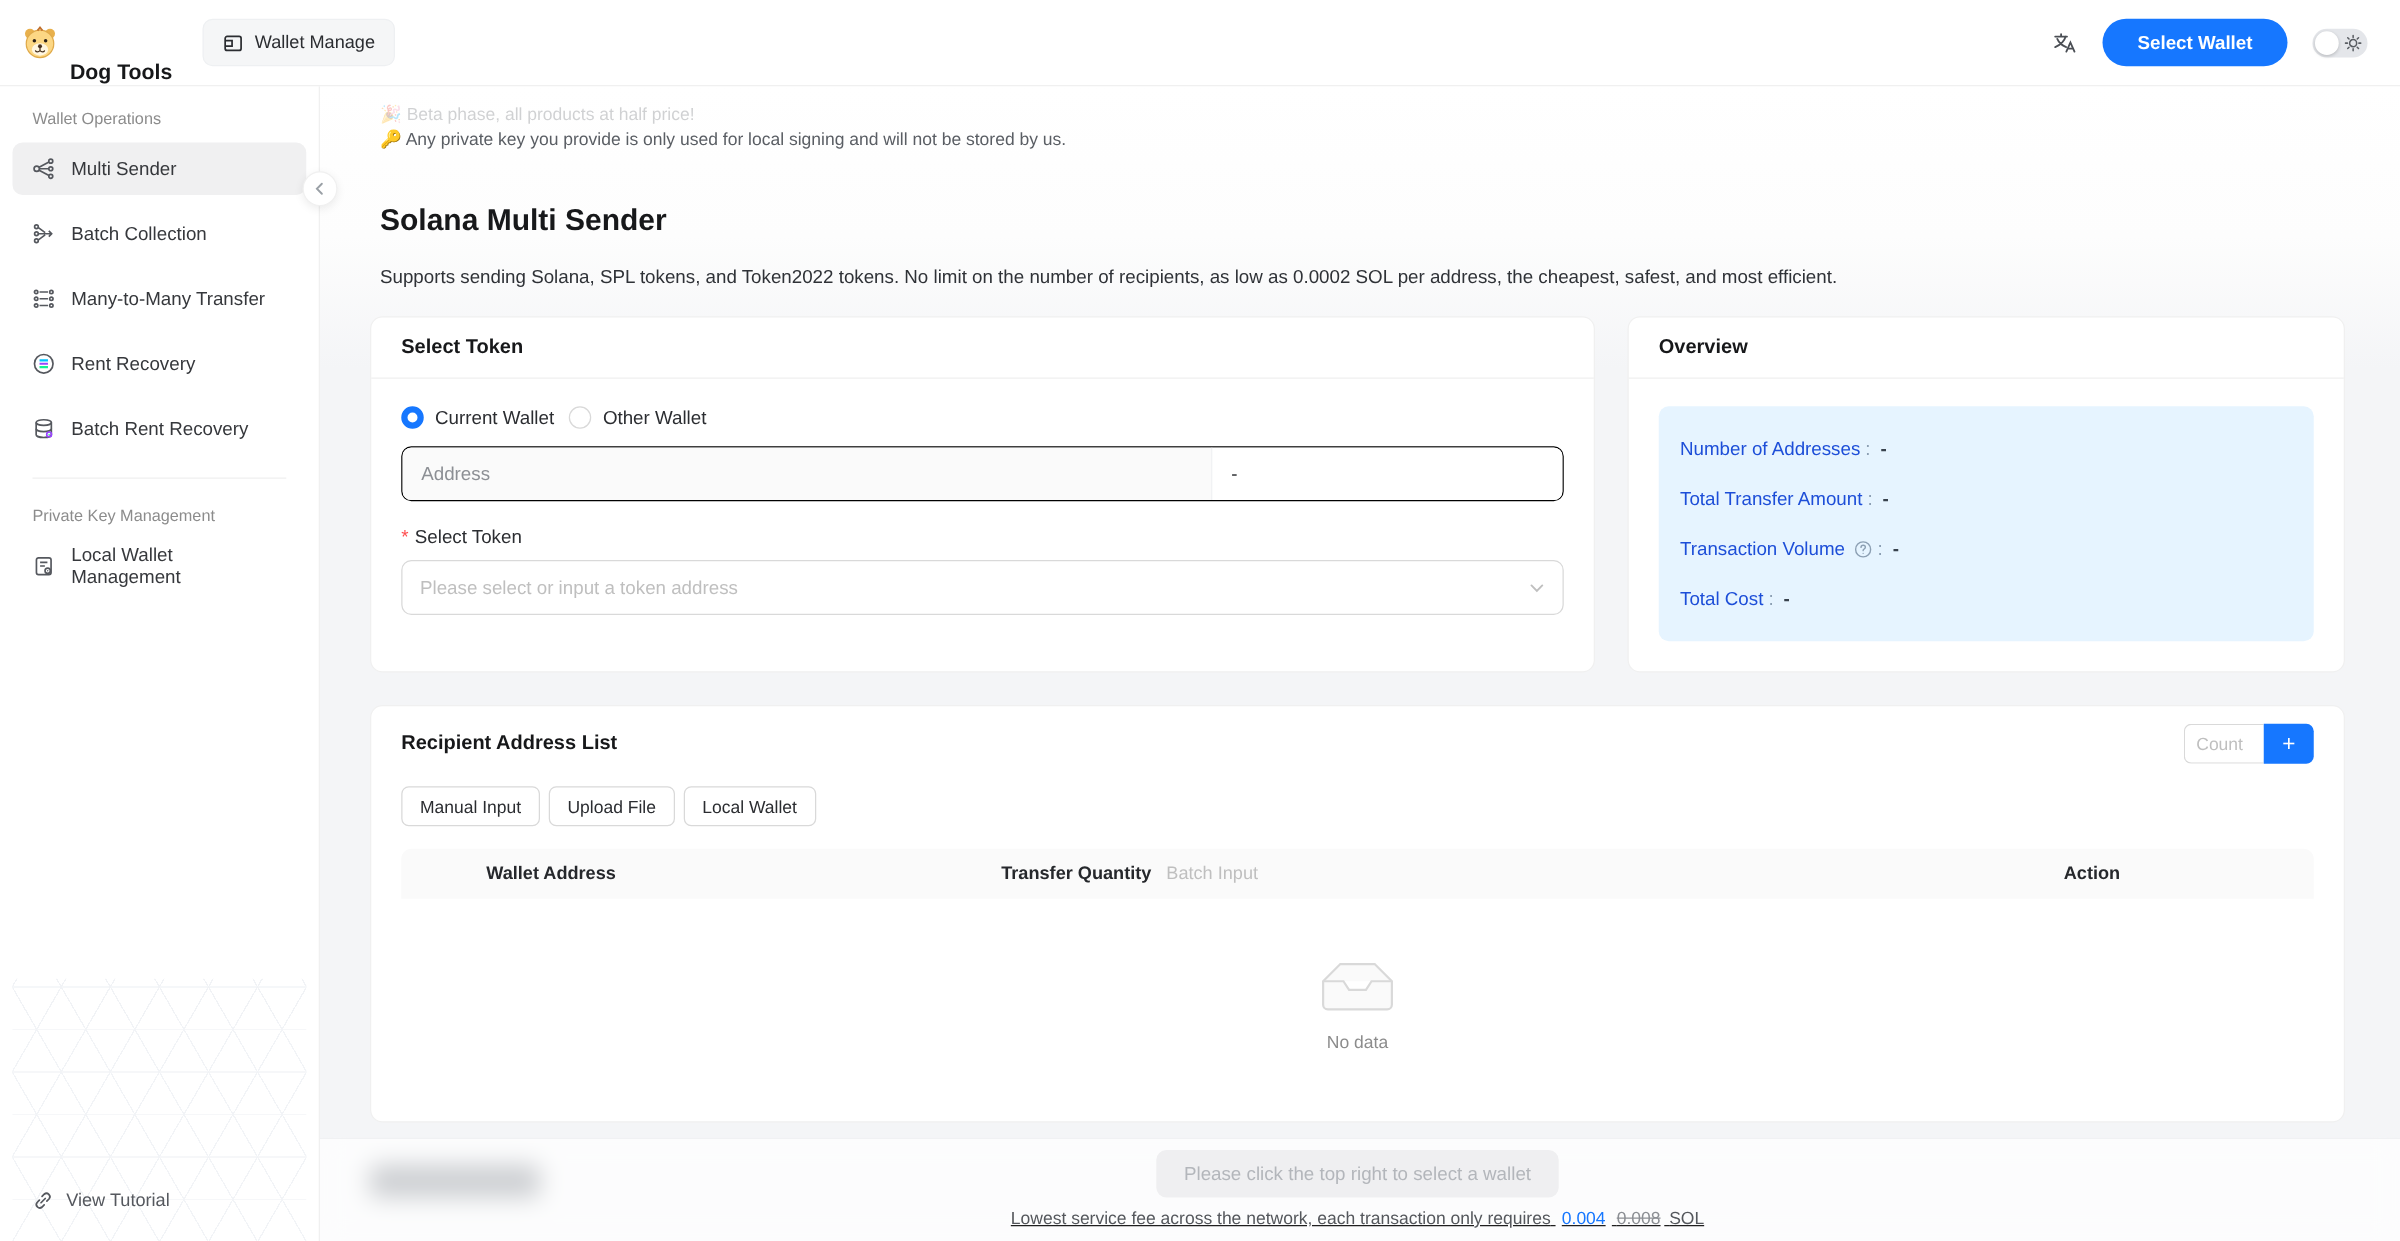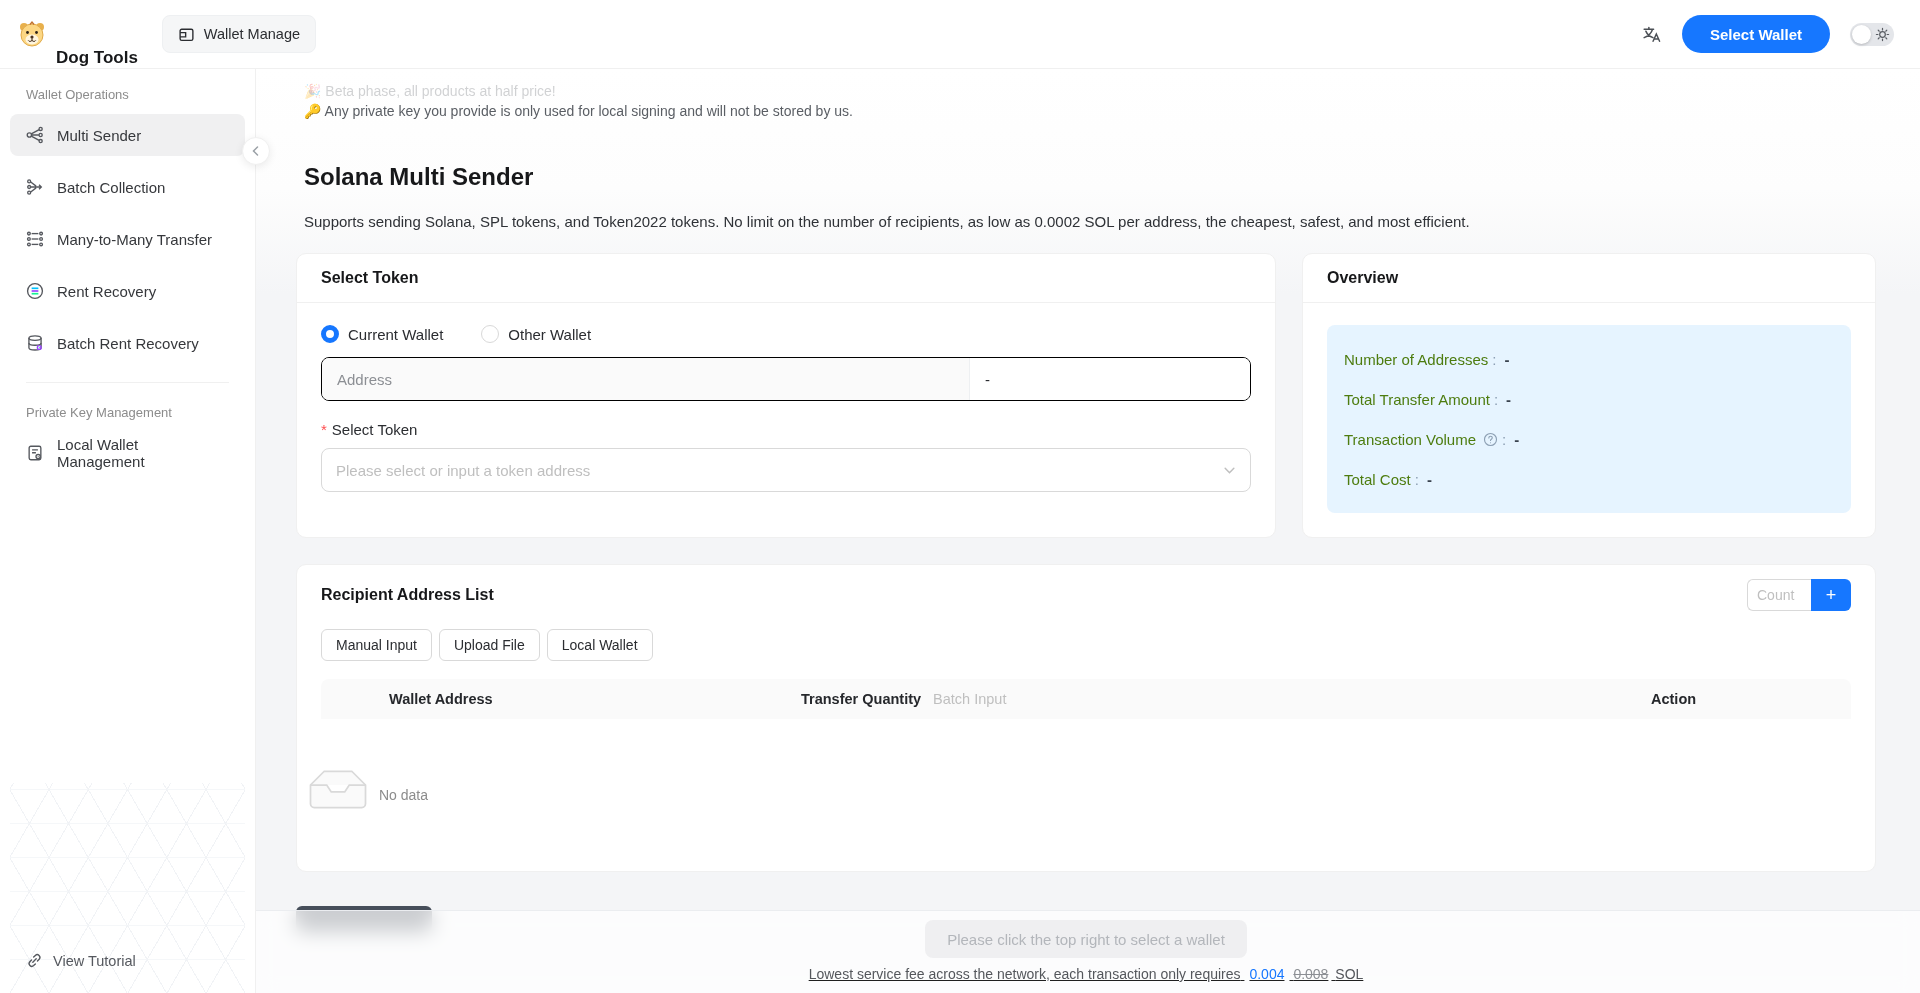--- a/index.html
+++ b/index.html
@@ -50,40 +50,40 @@
   .page-desc { margin:18px 0 0 8px; font-size:15px; color:#2f3237; line-height:22px; }
 
   .cards-row { display:flex; gap:26px; margin-top:20px; align-items:stretch; }
   .card { background:#fff; border:1px solid #f0f0f0; border-radius:10px; }
   .card-token { flex:0 0 980px; }
   .card-overview { flex:1; }
   .card-head { padding:15px 24px; font-size:16px; font-weight:700; color:#17181a; border-bottom:1px solid #f0f0f0; }
   .card-body { padding:22px 24px 24px; }
 
   
-  .radio-row { display:flex; align-items:flex-start; gap:38px; }
+  .radio-row { display:flex; align-items:flex-start; gap:12px; }
   .radio-opt { display:flex; align-items:center; gap:9px; font-size:15px; color:#2b2d31; cursor:pointer; }
   .radio-dot { width:18px; height:18px; border-radius:50%; background:#fff; border:1px solid #d9d9d9; }
   .radio-opt.checked .radio-dot { border:5px solid #1677ff; }
 
   
   .addr-group { display:flex; margin-top:14px; border:1px solid #000000; border-radius:8px; overflow:hidden; height:44px; }
   .addr-addon { flex:0 0 648px; background:#fafafa; display:flex; align-items:center; padding:0 15px; color:#8c8f94; font-size:15px; border-right:1px solid #eef0f2; }
   .addr-value { flex:1; background:#fff; display:flex; align-items:center; padding:0 15px; color:#2b2d31; font-size:15px; }
 
   .field-label { margin-top:20px; font-size:15px; color:#2b2d31; display:flex; align-items:center; gap:5px; }
   .req-mark { color:#ff4d4f; font-size:15px; line-height:1; }
   .select-box { margin-top:10px; height:44px; border:1px solid #d9d9d9; border-radius:8px; background:#fff; display:flex; align-items:center; padding:0 14px; cursor:pointer; }
   .select-placeholder { color:#bfbfbf; font-size:15px; flex:1; }
   .select-arrow { color:#bfbfbf; display:flex; }
 
   
   .overview-panel { background:#e6f4ff; border-radius:8px; padding:14px 0; margin-top:0; }
   .ov-row { display:flex; align-items:center; height:40px; padding:0 17px; font-size:15px; }
-  .ov-label { color:#4d7c0f; }
+  .ov-label { color:#1d4ed8; }
   .ov-colon { color:#8c9fb3; margin:0 8px 0 4px; }
   .ov-value { color:#39424e; font-weight:700; }
   .help-icon { color:#8c9fb3; margin-left:7px; display:flex; }
 
   
   .card-recipient { margin-top:26px; }
   .recipient-head { display:flex; align-items:center; justify-content:space-between; padding:14px 24px 4px; }
   .recipient-title { font-size:16px; font-weight:700; color:#17181a; }
   .count-group { display:flex; }
   .count-input { width:64px; height:32px; border:1px solid #d9d9d9; border-right:none; border-radius:6px 0 0 6px; padding:0 9px; font-size:14px; font-family:"Liberation Sans",sans-serif; outline:none; color:#2b2d31; }
@@ -94,21 +94,21 @@
   .tab-btn { height:32px; padding:0 14px; background:#fff; border:1px solid #d9d9d9; border-radius:6px; font-size:14px; color:#2b2d31; cursor:pointer; font-family:"Liberation Sans",sans-serif; }
 
   .table-head { margin:18px 24px 0; background:#fafafa; border-radius:8px 8px 0 0; height:40px; display:flex; align-items:center; font-size:14.5px; color:#26282c; font-weight:700; }
   .th-spacer { flex:0 0 68px; }
   .th-address { flex:0 0 412px; }
   .th-qty { display:flex; align-items:center; flex:1; gap:12px; }
   .batch-input { border:none; background:transparent; font-size:14.5px; width:220px; outline:none; font-family:"Liberation Sans",sans-serif; font-weight:400; }
   .batch-input::placeholder { color:#bfbfbf; }
   .th-action { flex:0 0 200px; }
 
-  .empty-wrap { display:flex; flex-direction:row; align-items:center; padding:46px 0 56px; }
+  .empty-wrap { display:flex; flex-direction:column; align-items:center; padding:46px 0 56px; }
   .empty-text { margin-top:10px; font-size:14px; color:#8c8c8c; }
 
   .peek-block { margin-top:34px; width:136px; height:26px; border-radius:6px; background:#474f5b; }
 
   
   .bottom-bar { position:absolute; left:0; right:0; bottom:0; height:83px; background:rgba(255,255,255,.72); backdrop-filter:blur(10px); -webkit-backdrop-filter:blur(10px); border-top:1px solid #ebedf0; z-index:35; }
   .bottom-inner { width:1580px; margin-left:40px; text-align:center; padding-top:9px;text-decoration:underline; }
   .hint-btn { height:38px; padding:0 22px; border:none; border-radius:8px; background:#efeff1; color:#b3b6bb; font-size:15px; cursor:not-allowed; font-family:"Liberation Sans",sans-serif; }
   .fee-line { margin-top:8px; font-size:14px; color:#54575c; }
   .fee-new { color:#1677ff; margin:0 5px; }

